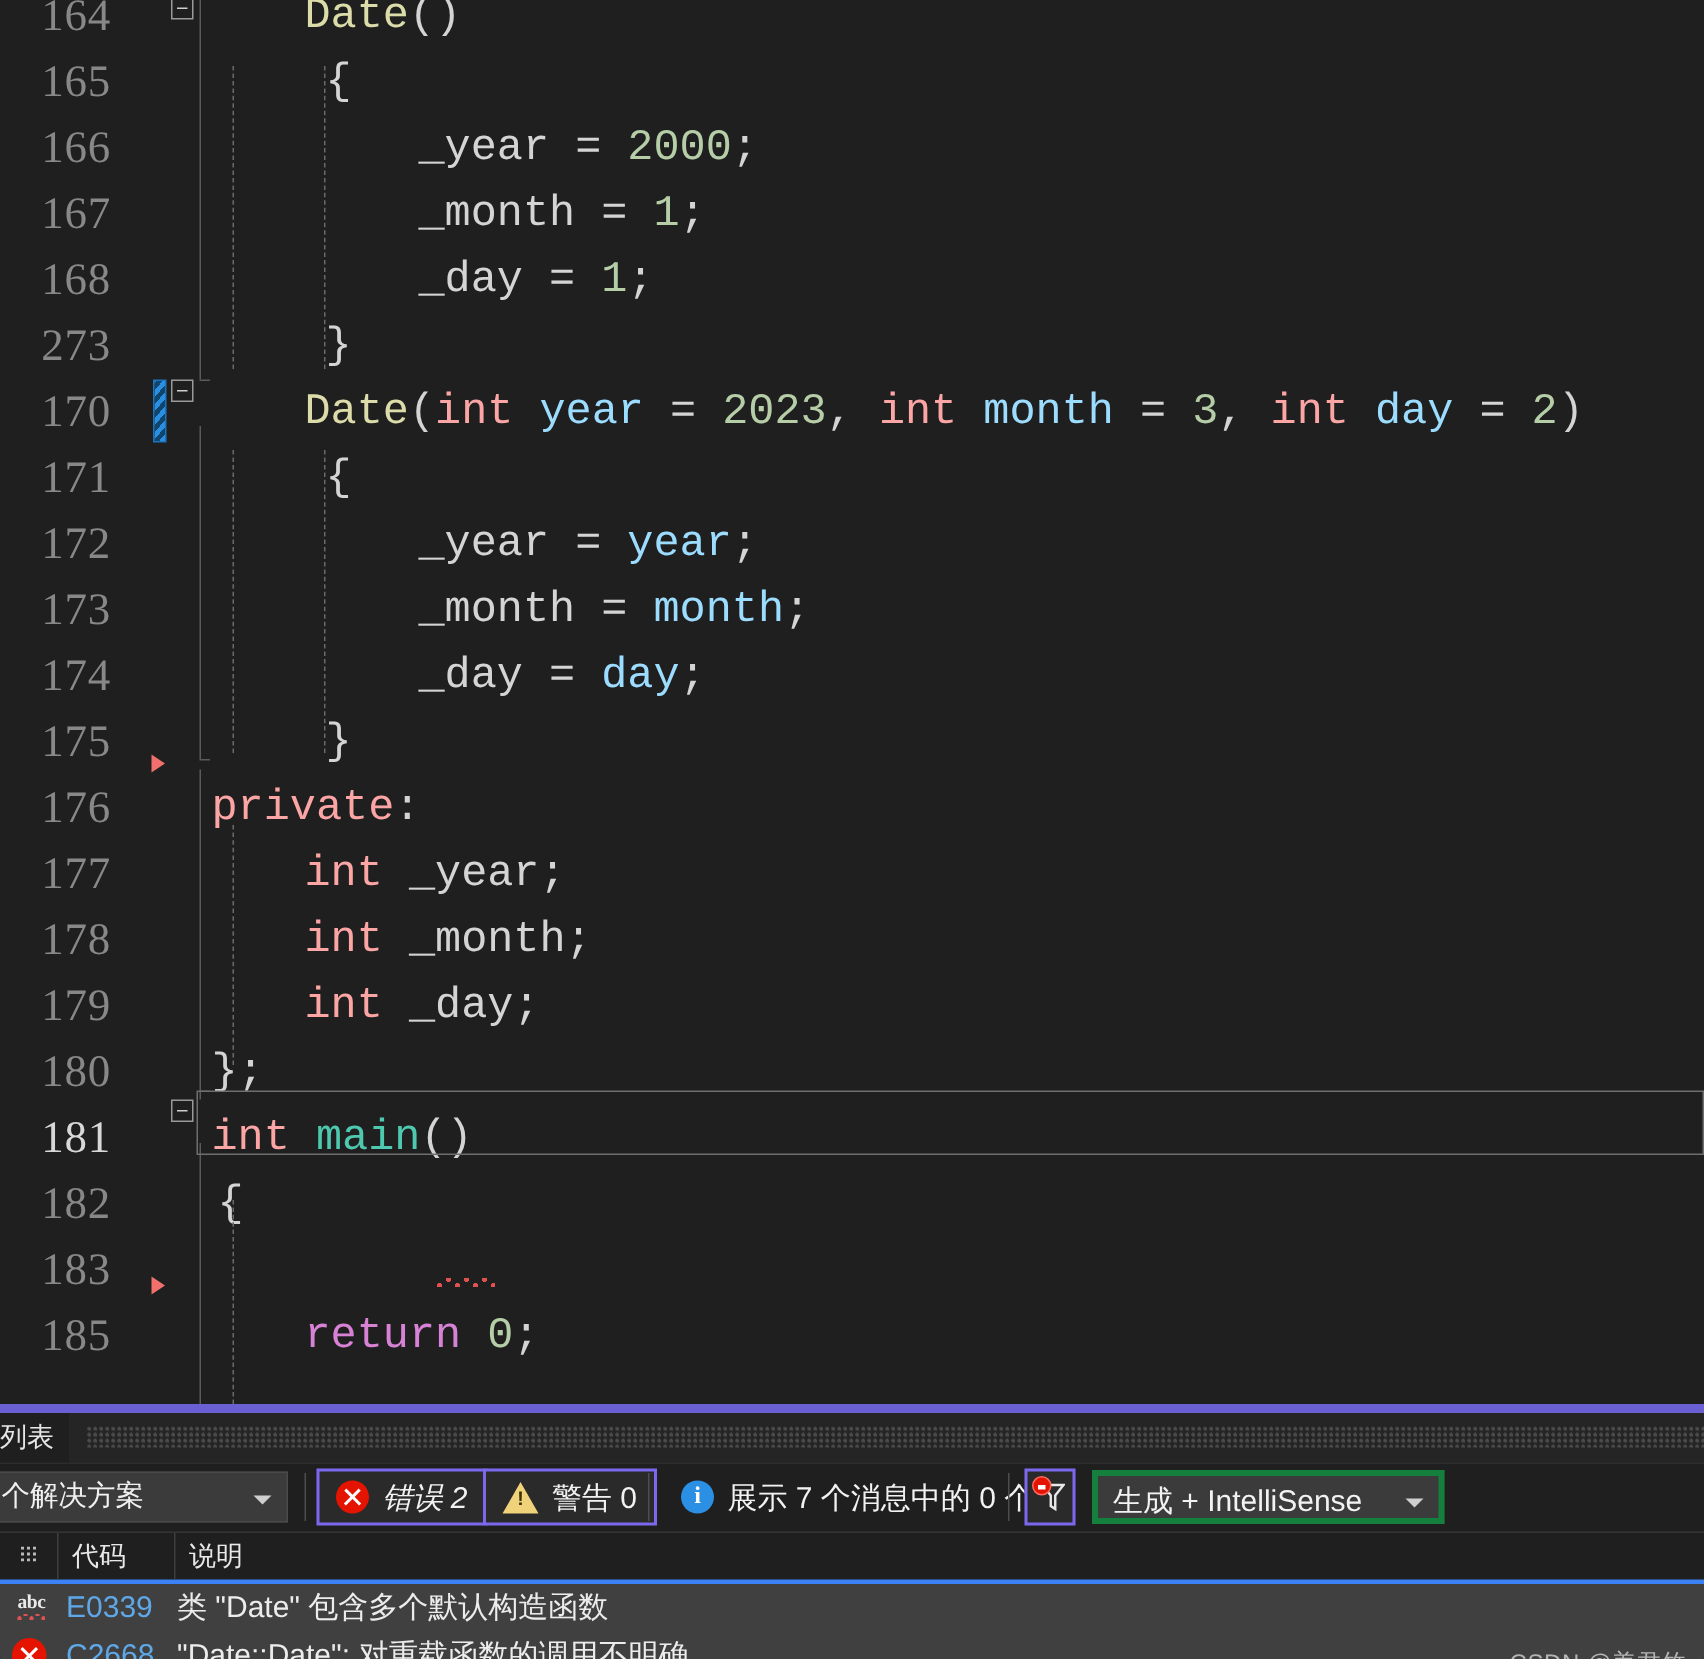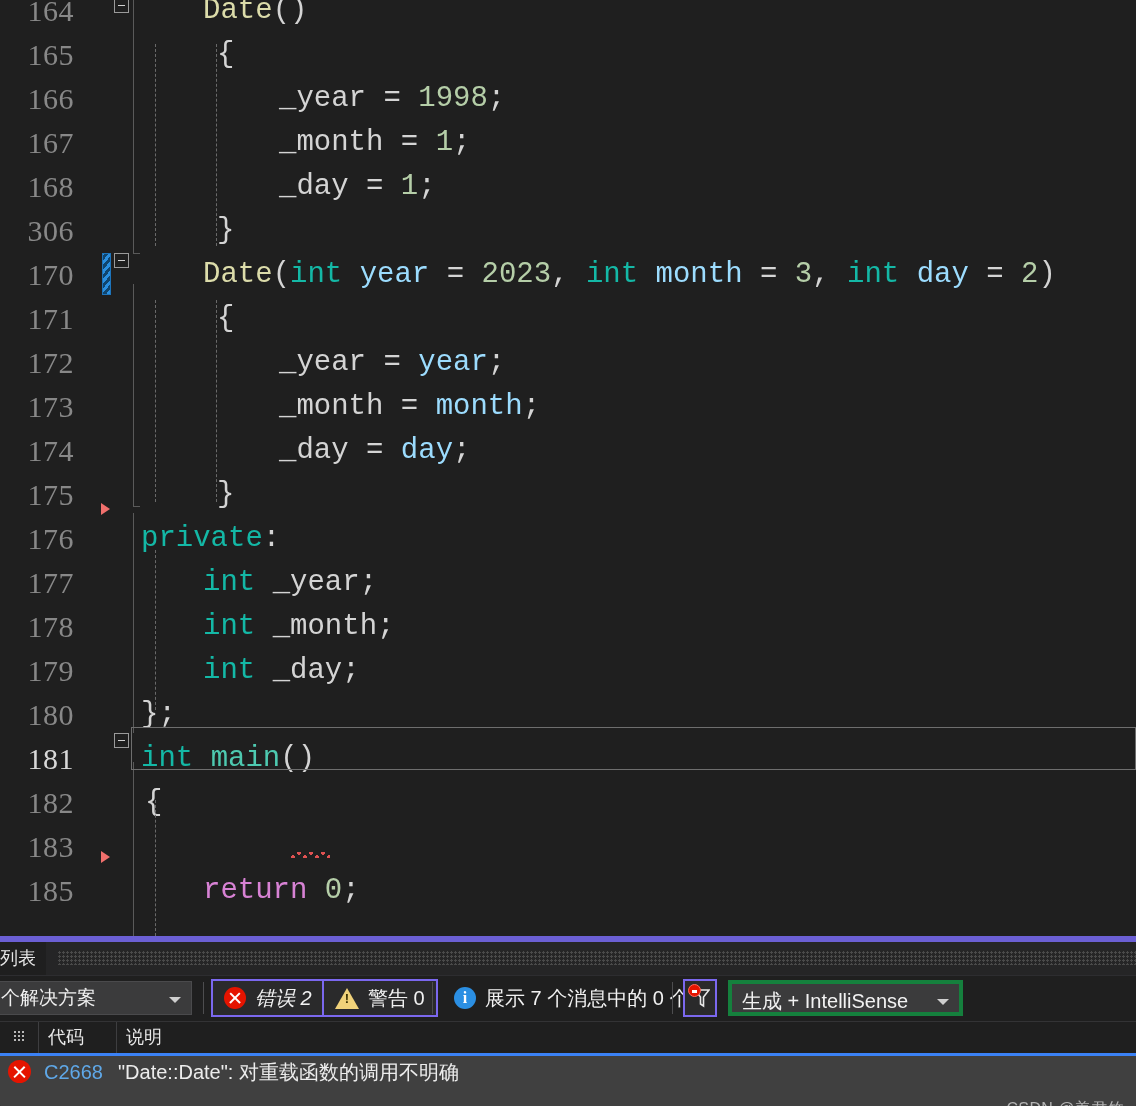--- a/index.html
+++ b/index.html
@@ -114,21 +114,21 @@
   .code-text {
     position: absolute;
     left: 141px;
     top: 0;
     font-family: "Liberation Mono", monospace;
     font-size: 29px;
     letter-spacing: 0px;
     color: #d4d4d4;
   }
   .tk-def   { color: #dcdcaa; }
-  .tk-kw    { color: #14b8a6; }
+  .tk-kw    { color: #fca5a5; }
   .tk-var   { color: #9cdcfe; }
   .tk-num   { color: #b5cea8; }
   .tk-plain { color: #d4d4d4; }
   .tk-type  { color: #4ec9b0; }
   .tk-ctrl  { color: #d782d4; }
   .tk-punc  { color: #d4d4d4; }
 
   
   .current-line-box {
     position: absolute;
@@ -474,24 +474,24 @@
 </style>
 </head>
 <body>
 
 <div id="app">
 
   <div class="editor">
     <div class="code-rows" id="code-rows">
         <div class="row"><span class="gutter-num">164</span><span class="code-text" style="padding-left: 62px;"><span class="tk-def">Date</span><span class="tk-punc">()</span></span></div>
         <div class="row"><span class="gutter-num">165</span><span class="code-text" style="padding-left: 76px;"><span class="tk-punc">{</span></span></div>
-        <div class="row"><span class="gutter-num">166</span><span class="code-text" style="padding-left: 138px;"><span class="tk-plain">_year</span><span class="tk-punc"> = </span><span class="tk-num">1998</span><span class="tk-punc">;</span></span></div>
+        <div class="row"><span class="gutter-num">166</span><span class="code-text" style="padding-left: 138px;"><span class="tk-plain">_year</span><span class="tk-punc"> = </span><span class="tk-num">2000</span><span class="tk-punc">;</span></span></div>
         <div class="row"><span class="gutter-num">167</span><span class="code-text" style="padding-left: 138px;"><span class="tk-plain">_month</span><span class="tk-punc"> = </span><span class="tk-num">1</span><span class="tk-punc">;</span></span></div>
         <div class="row"><span class="gutter-num">168</span><span class="code-text" style="padding-left: 138px;"><span class="tk-plain">_day</span><span class="tk-punc"> = </span><span class="tk-num">1</span><span class="tk-punc">;</span></span></div>
-        <div class="row"><span class="gutter-num">306</span><span class="code-text" style="padding-left: 76px;"><span class="tk-punc">}</span></span></div>
+        <div class="row"><span class="gutter-num">273</span><span class="code-text" style="padding-left: 76px;"><span class="tk-punc">}</span></span></div>
         <div class="row"><span class="gutter-num">170</span><span class="code-text" style="padding-left: 62px;"><span class="tk-def">Date</span><span class="tk-punc">(</span><span class="tk-kw">int</span><span class="tk-punc"> </span><span class="tk-var">year</span><span class="tk-punc"> = </span><span class="tk-num">2023</span><span class="tk-punc">, </span><span class="tk-kw">int</span><span class="tk-punc"> </span><span class="tk-var">month</span><span class="tk-punc"> = </span><span class="tk-num">3</span><span class="tk-punc">, </span><span class="tk-kw">int</span><span class="tk-punc"> </span><span class="tk-var">day</span><span class="tk-punc"> = </span><span class="tk-num">2</span><span class="tk-punc">)</span></span></div>
         <div class="row"><span class="gutter-num">171</span><span class="code-text" style="padding-left: 76px;"><span class="tk-punc">{</span></span></div>
         <div class="row"><span class="gutter-num">172</span><span class="code-text" style="padding-left: 138px;"><span class="tk-plain">_year</span><span class="tk-punc"> = </span><span class="tk-var">year</span><span class="tk-punc">;</span></span></div>
         <div class="row"><span class="gutter-num">173</span><span class="code-text" style="padding-left: 138px;"><span class="tk-plain">_month</span><span class="tk-punc"> = </span><span class="tk-var">month</span><span class="tk-punc">;</span></span></div>
         <div class="row"><span class="gutter-num">174</span><span class="code-text" style="padding-left: 138px;"><span class="tk-plain">_day</span><span class="tk-punc"> = </span><span class="tk-var">day</span><span class="tk-punc">;</span></span></div>
         <div class="row"><span class="gutter-num">175</span><span class="code-text" style="padding-left: 76px;"><span class="tk-punc">}</span></span></div>
         <div class="row"><span class="gutter-num">176</span><span class="code-text" style="padding-left: 0px;"><span class="tk-kw">private</span><span class="tk-punc">:</span></span></div>
         <div class="row"><span class="gutter-num">177</span><span class="code-text" style="padding-left: 62px;"><span class="tk-kw">int</span><span class="tk-punc"> </span><span class="tk-plain">_year</span><span class="tk-punc">;</span></span></div>
         <div class="row"><span class="gutter-num">178</span><span class="code-text" style="padding-left: 62px;"><span class="tk-kw">int</span><span class="tk-punc"> </span><span class="tk-plain">_month</span><span class="tk-punc">;</span></span></div>
         <div class="row"><span class="gutter-num">179</span><span class="code-text" style="padding-left: 62px;"><span class="tk-kw">int</span><span class="tk-punc"> </span><span class="tk-plain">_day</span><span class="tk-punc">;</span></span></div>
@@ -587,20 +587,27 @@
 
     <div class="col-head">
       <div class="grip"></div>
       <div class="col-cell" style="left:38px; width:78px;">代码</div>
       <div class="col-cell" style="left:116px; width:1020px;">说明</div>
     </div>
 
     <div id="err-rows">
         <div class="err-row">
           <div class="err-icon-cell">
+            <div class="abc-icon">abc</div>
+          </div>
+          <span class="err-code">E0339</span>
+          <span class="err-desc">类 "Date" 包含多个默认构造函数</span>
+        </div>
+        <div class="err-row">
+          <div class="err-icon-cell">
             <div class="err-circle"></div>
           </div>
           <span class="err-code">C2668</span>
           <span class="err-desc">"Date::Date": 对重载函数的调用不明确</span>
         </div>
       </div>
 
     <div class="watermark">CSDN @姜君竹</div>
   </div>
 </div>

